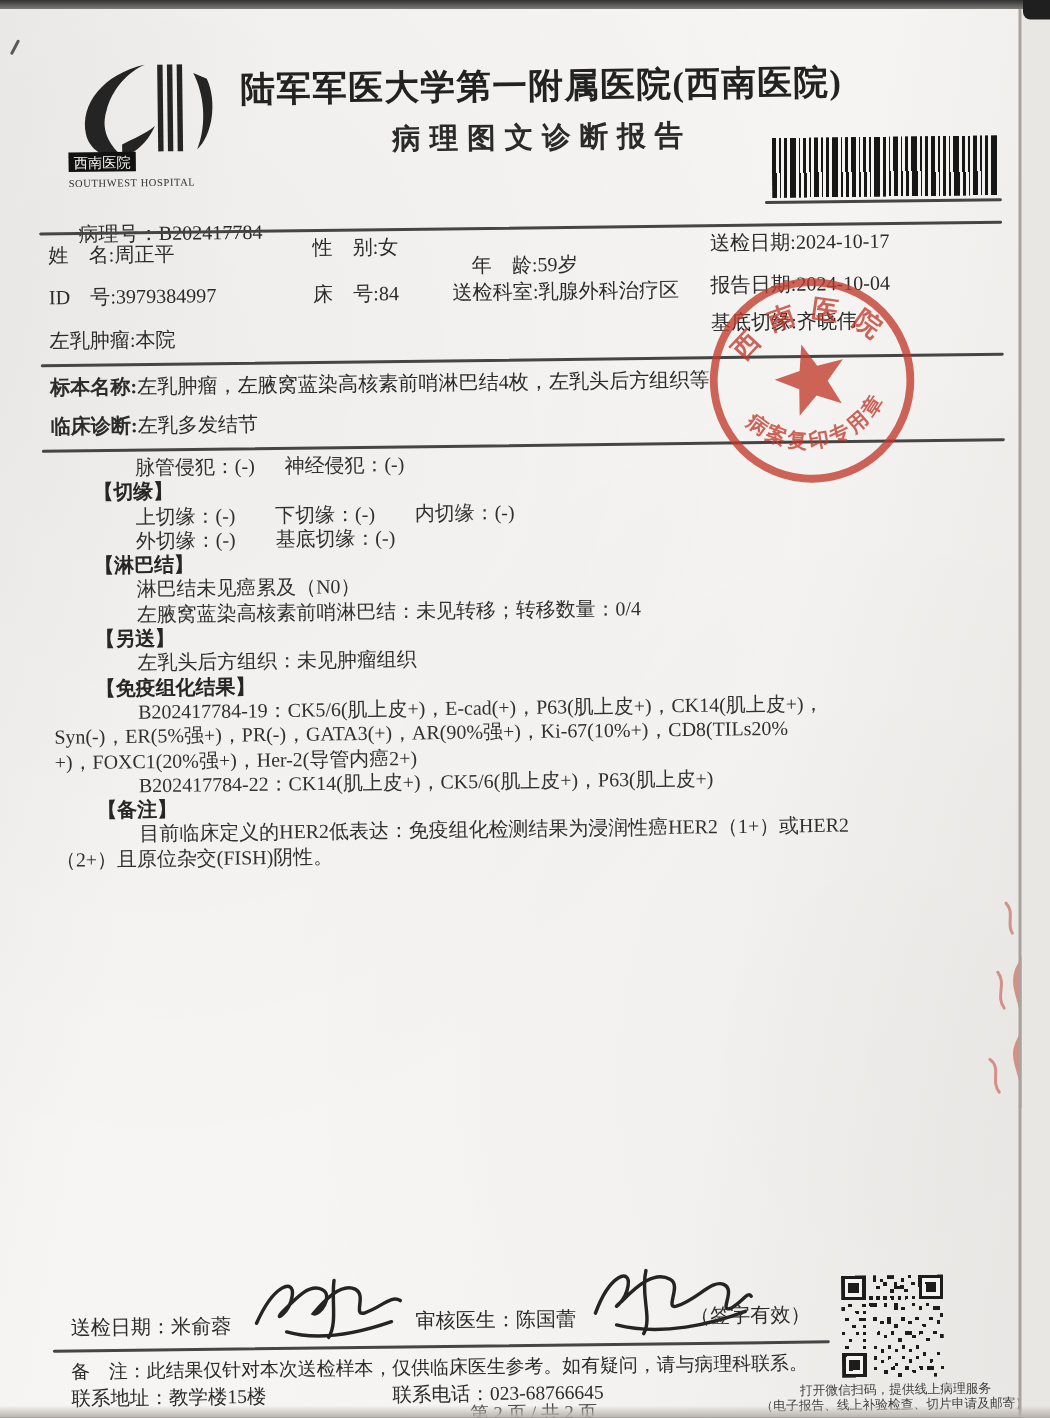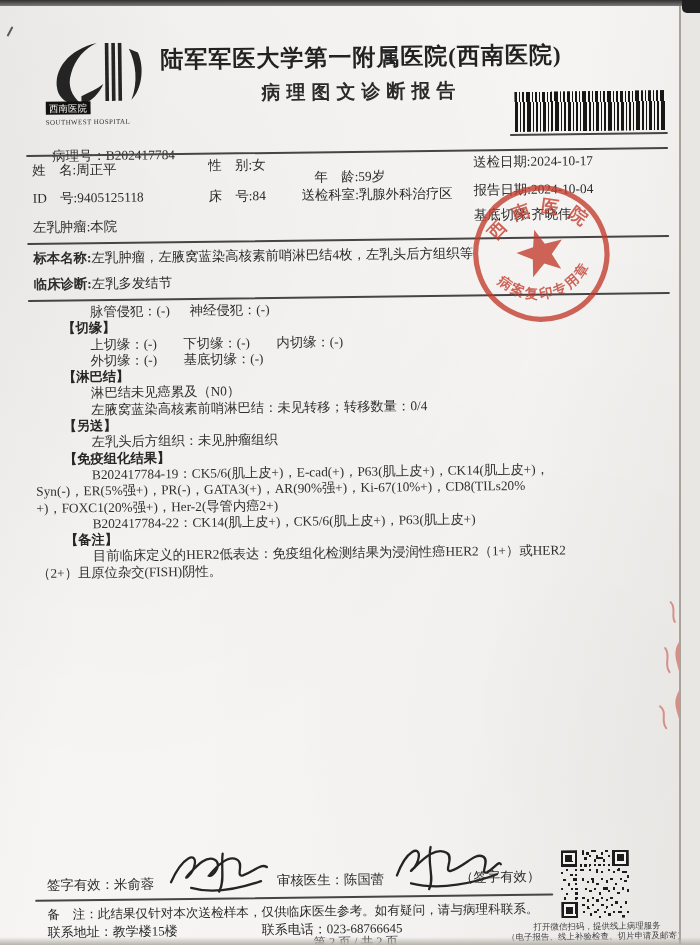--- a/index.html
+++ b/index.html
@@ -109,21 +109,21 @@
       <span>病理号：</span><span>B202417784</span>
     </div>
 
     <div class="hr" style="left:30px;top:151px;width:642px;"></div>
 
     <div class="abs cell" style="left:36px;top:159px"><span>姓    名:</span><span>周正平</span></div>
     <div class="abs cell" style="left:212px;top:156px"><span>性    别:</span><span>女</span></div>
     <div class="abs cell" style="left:318px;top:169px"><span>年    龄:</span><span>59岁</span></div>
     <div class="abs cell" style="left:477px;top:156px"><span>送检日期:</span><span>2024-10-17</span></div>
 
-    <div class="abs cell" style="left:36px;top:187px"><span>ID    号:</span><span>9405125118</span></div>
+    <div class="abs cell" style="left:36px;top:187px"><span>ID    号:</span><span>3979384997</span></div>
     <div class="abs cell" style="left:212px;top:187px"><span>床    号:</span><span>84</span></div>
     <div class="abs cell" style="left:305px;top:187px"><span>送检科室:</span><span>乳腺外科治疗区</span></div>
     <div class="abs cell" style="left:477px;top:184px"><span>报告日期:</span><span>2024-10-04</span></div>
 
     <div class="abs cell" style="left:36px;top:216px"><span>左乳肿瘤:</span><span>本院</span></div>
     <div class="abs cell" style="left:477px;top:209px"><span>基底切缘:</span><span>齐晓伟</span></div>
 
     <div class="hr" style="left:30px;top:239px;width:642px;"></div>
 
     <div class="abs cell specline" style="left:36px;top:247px"><span class="lab">标本名称:</span><span>左乳肿瘤，左腋窝蓝染高核素前哨淋巴结4枚，左乳头后方组织等</span></div>
@@ -170,21 +170,21 @@
 
     <svg class="abs" style="left:645px;top:582px" width="54" height="165" viewBox="0 0 54 165" opacity="0.5">
       <g stroke="#c23a2c" fill="none" stroke-linecap="round">
         <path d="M44,6 C30,28 48,44 34,66 C24,82 44,96 32,118 C26,130 40,144 34,158" stroke-width="6"></path>
         <path d="M18,70 C24,78 16,86 22,94" stroke-width="2"></path>
         <path d="M12,128 C20,134 12,142 18,150" stroke-width="2"></path>
         <path d="M24,24 C30,30 24,38 28,44" stroke-width="2"></path>
       </g>
     </svg>
 
-    <div class="abs cell" style="left:42px;top:874px"><span>签字有效：</span><span>米俞蓉</span></div>
+    <div class="abs cell" style="left:42px;top:874px"><span>送检日期：</span><span>米俞蓉</span></div>
     <svg class="abs" style="left:158px;top:846px" width="115" height="50" viewBox="0 0 115 50">
       <g stroke="#242424" stroke-width="2.3" fill="none" stroke-linecap="round">
         <path d="M8,34 C20,8 34,4 32,16 C30,28 18,34 26,26 C36,16 44,8 52,12 C60,16 50,30 46,28 C56,16 66,8 74,12 C82,16 72,30 80,28 C92,24 98,16 104,20"></path>
         <path d="M60,6 C58,20 62,34 56,44"></path>
         <path d="M28,40 C48,46 74,42 98,34"></path>
       </g>
     </svg>
     <div class="abs cell" style="left:272px;top:872px"><span>审核医生：</span><span>陈国蕾</span></div>
     <svg class="abs" style="left:386px;top:840px" width="112" height="54" viewBox="0 0 112 54">
       <g stroke="#242424" stroke-width="2.3" fill="none" stroke-linecap="round">

